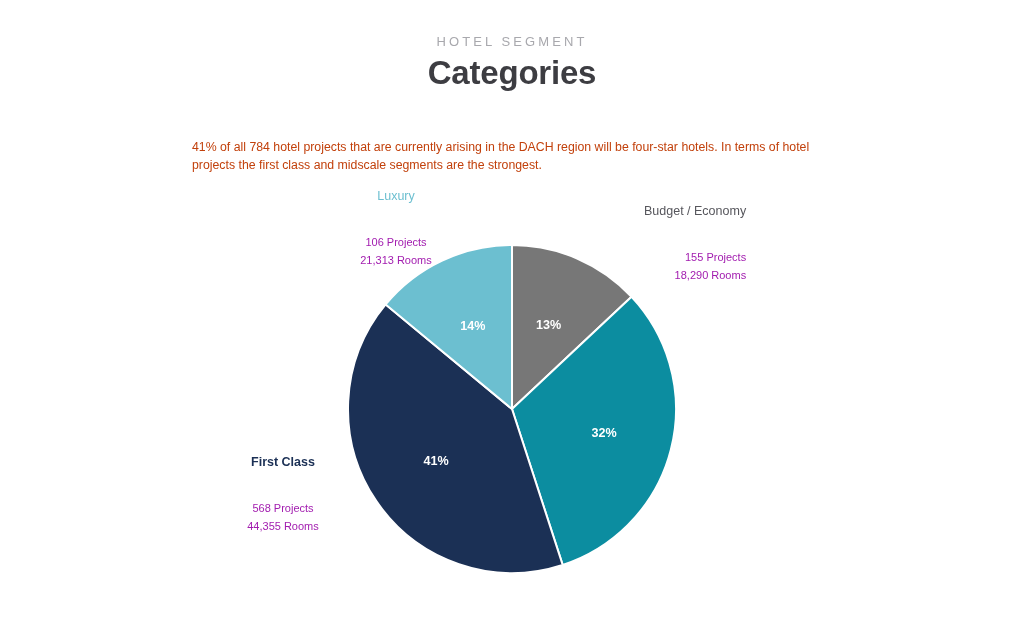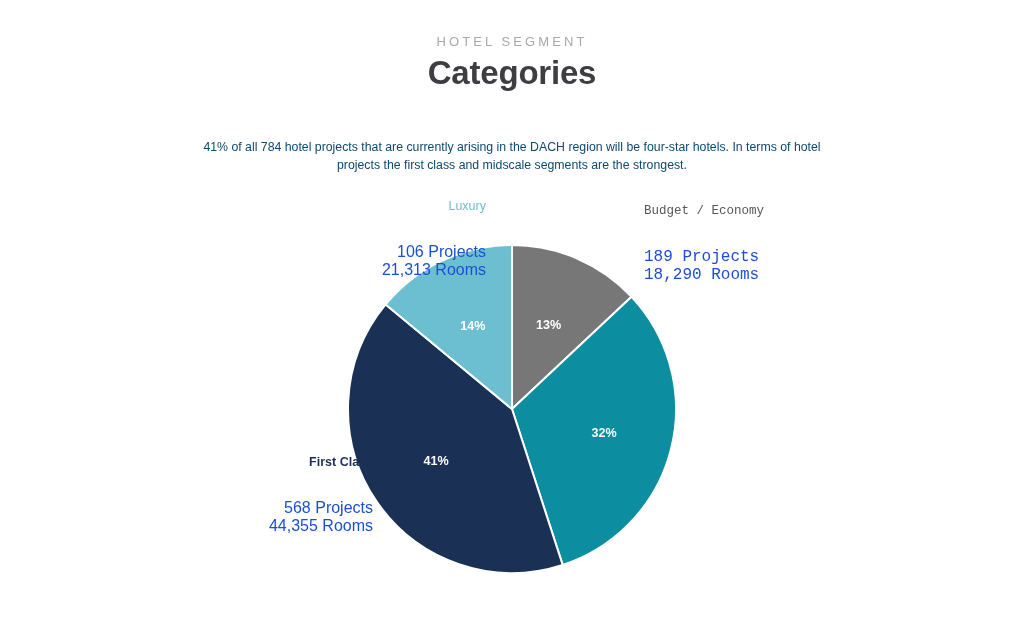--- a/index.html
+++ b/index.html
@@ -41,24 +41,23 @@
     font-size: 33px;
     color: #3d3d42;
     font-weight: 700;
     letter-spacing: -0.2px;
   }
   .subtitle {
     position: absolute;
     top: 138px;
     left: 192px;
     width: 640px;
-    text-align: center;
     font-size: 12.3px;
     line-height: 18px;
-    color: #0c4a6e;
+    color: #c2410c;
     font-weight: 400;
   }
 
   
   #pie-wrap {
     position: absolute;
     left: 347px;
     top: 244px;
     width: 330px;
     height: 330px;
@@ -79,57 +78,56 @@
   .callout {
     position: absolute;
   }
   .callout .cat-name {
     font-size: 12.5px;
     line-height: 17px;
     margin: 0 0 13px 0;
     white-space: nowrap;
   }
   .callout .cat-stats {
-    font-size: 16px;
+    font-size: 11px;
     line-height: 18px;
-    color: #1d4ed8;
+    color: #a21caf;
     white-space: nowrap;
     margin-top: 28px;
   }
 
   
   #callout-luxury {
     left: 306px;
-    top: 198px;
+    top: 188px;
     width: 180px;
-    text-align: right;
+    text-align: center;
   }
   #callout-luxury .cat-name {
     color: #6cbfd0;
     font-weight: 400;
   }
 
   
   #callout-budget {
     left: 644px;
     top: 203px;
-    text-align: left;
-    font-family: Liberation Mono, monospace;
+    text-align: right;
   }
   #callout-budget .cat-name {
     color: #56565c;
     font-weight: 400;
   }
 
   
   #callout-firstclass {
     left: 193px;
     top: 454px;
     width: 180px;
-    text-align: right;
+    text-align: center;
   }
   #callout-firstclass .cat-name {
     color: #1b3055;
     font-weight: 700;
   }
 
   
   #callout-midscale {
     left: 703px;
     top: 462px;
@@ -170,21 +168,21 @@
     <div class="cat-name">Luxury</div>
     <div class="cat-stats">
       <div>106 Projects</div>
       <div>21,313 Rooms</div>
     </div>
   </div>
 
   <div class="callout" id="callout-budget">
     <div class="cat-name">Budget / Economy</div>
     <div class="cat-stats">
-      <div>189 Projects</div>
+      <div>155 Projects</div>
       <div>18,290 Rooms</div>
     </div>
   </div>
 
   <div class="callout" id="callout-firstclass">
     <div class="cat-name">First Class</div>
     <div class="cat-stats">
       <div>568 Projects</div>
       <div>44,355 Rooms</div>
     </div>

